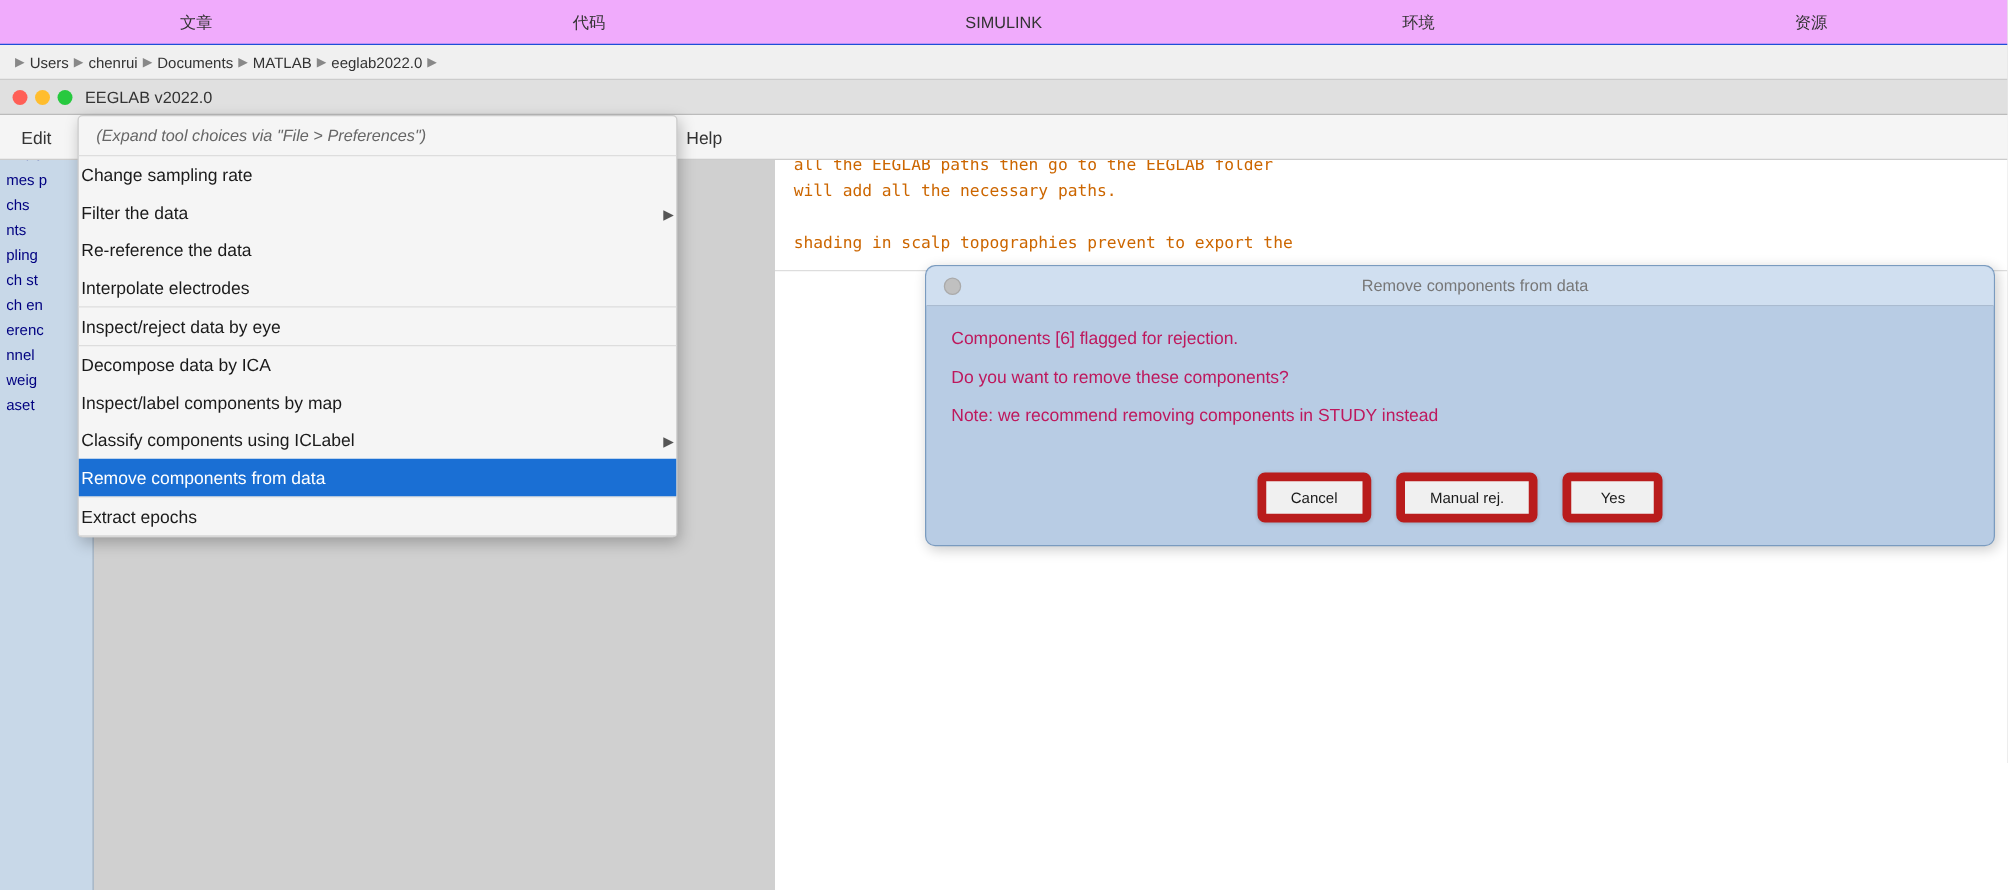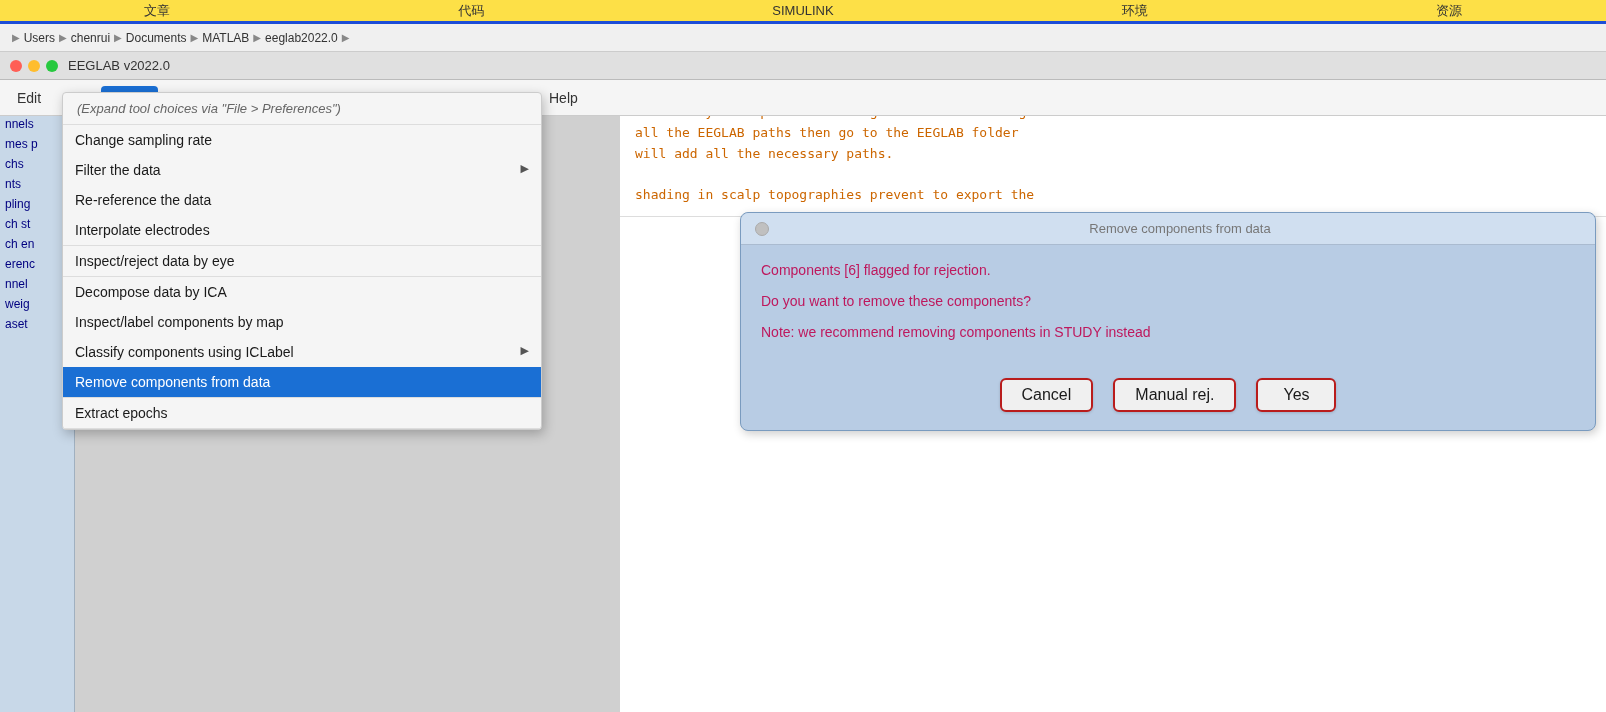--- a/index.html
+++ b/index.html
@@ -7,26 +7,26 @@
       font-family: -apple-system, BlinkMacSystemFont, "Helvetica Neue", Arial, sans-serif;
       background: #d0d0d0;
       width: 1606px;
       height: 712px;
       overflow: hidden;
       position: relative;
     }
 
     
     .top-bar {
-      background: #fde047;
-      height: 24px;
+      background: #f0abfc;
+      height: 36px;
       display: flex;
       align-items: center;
       justify-content: space-around;
-      border-bottom: 3px solid #1d4ed8;
+      border-bottom: 1px solid #1d4ed8;
       font-size: 13px;
       color: #333;
     }
 
     
     .breadcrumb-bar {
       background: #f0f0f0;
       height: 28px;
       display: flex;
       align-items: center;
@@ -136,26 +136,26 @@
       color: #666;
       border-bottom: 1px solid #ddd;
       font-style: italic;
     }
 
     .dropdown-group {
       border-bottom: 1px solid #ddd;
     }
 
     .dropdown-item {
-      padding: 7px 12px;
+      padding: 7px 2px;
       font-size: 14px;
       color: #1a1a1a;
       cursor: pointer;
       display: flex;
-      align-items: flex-start;
+      align-items: flex-end;
       justify-content: space-between;
     }
     .dropdown-item.selected {
       background: #1a6fd4;
       color: white;
     }
     .dropdown-arrow {
       font-size: 11px;
       color: #555;
     }
@@ -229,23 +229,23 @@
 
     .dialog-buttons {
       display: flex;
       justify-content: center;
       gap: 20px;
       padding: 10px 20px 18px;
     }
     .dialog-btn {
       padding: 6px 20px;
       background: #f0f0f0;
-      border: 2px solid #b91c1c;
+      border: 7px solid #b91c1c;
       border-radius: 6px;
-      font-size: 16px;
+      font-size: 12px;
       cursor: pointer;
       color: #1a1a1a;
       min-width: 80px;
       text-align: center;
       box-shadow: 0 1px 3px rgba(0,0,0,0.15);
     }
   </style>
 </head>
 <body>
 

